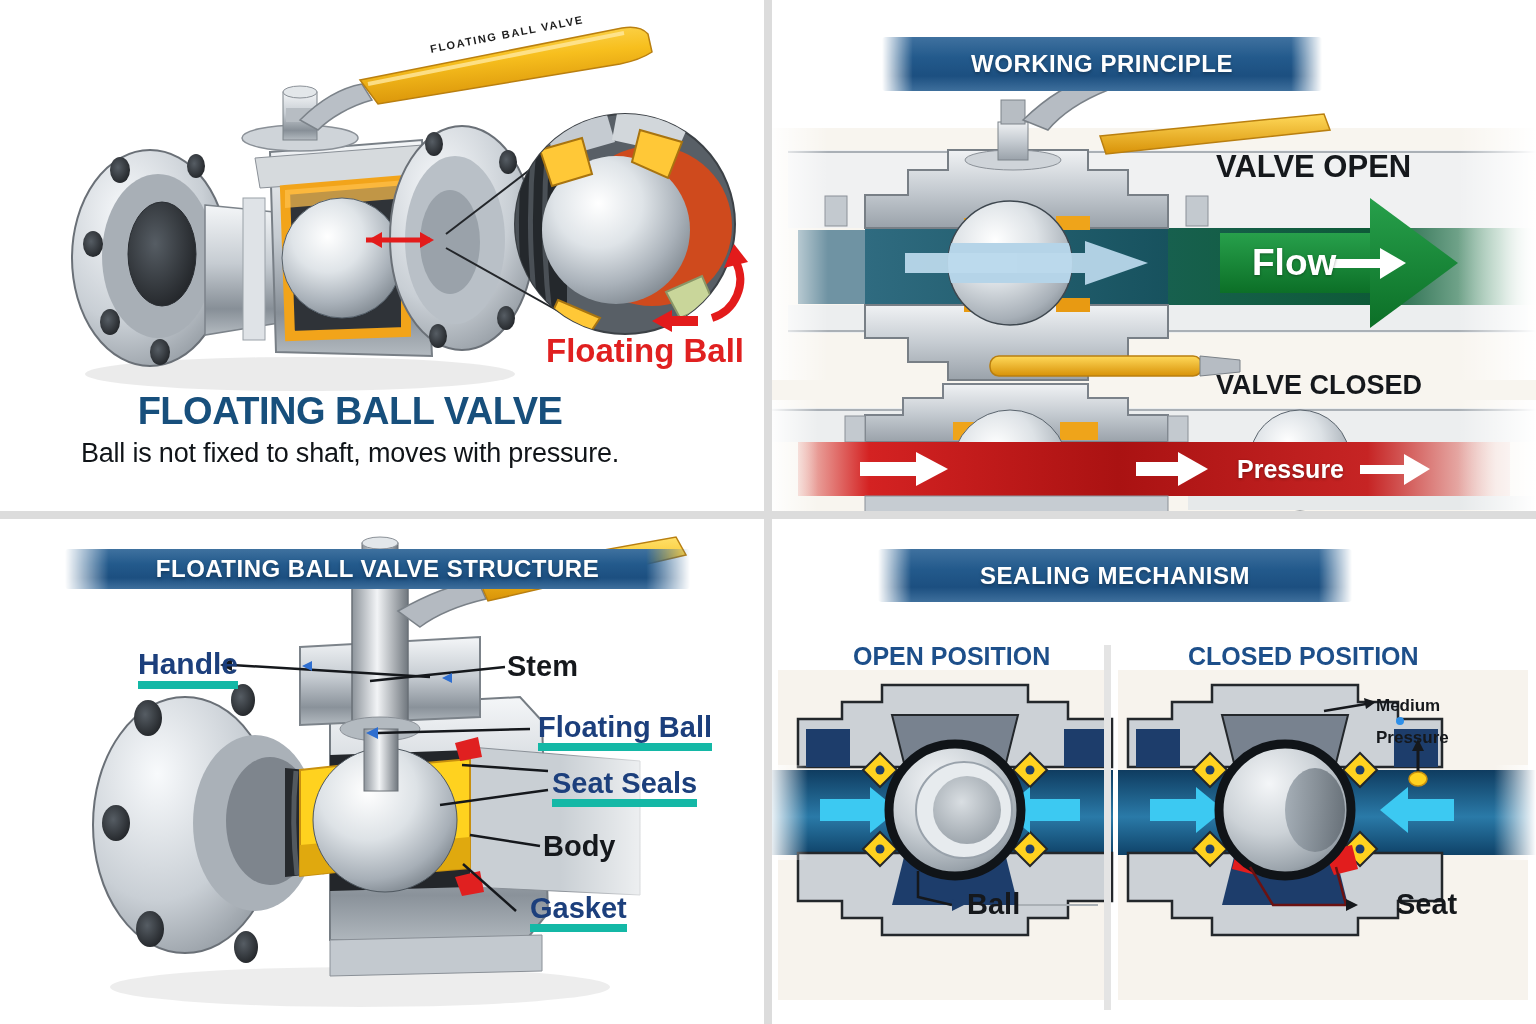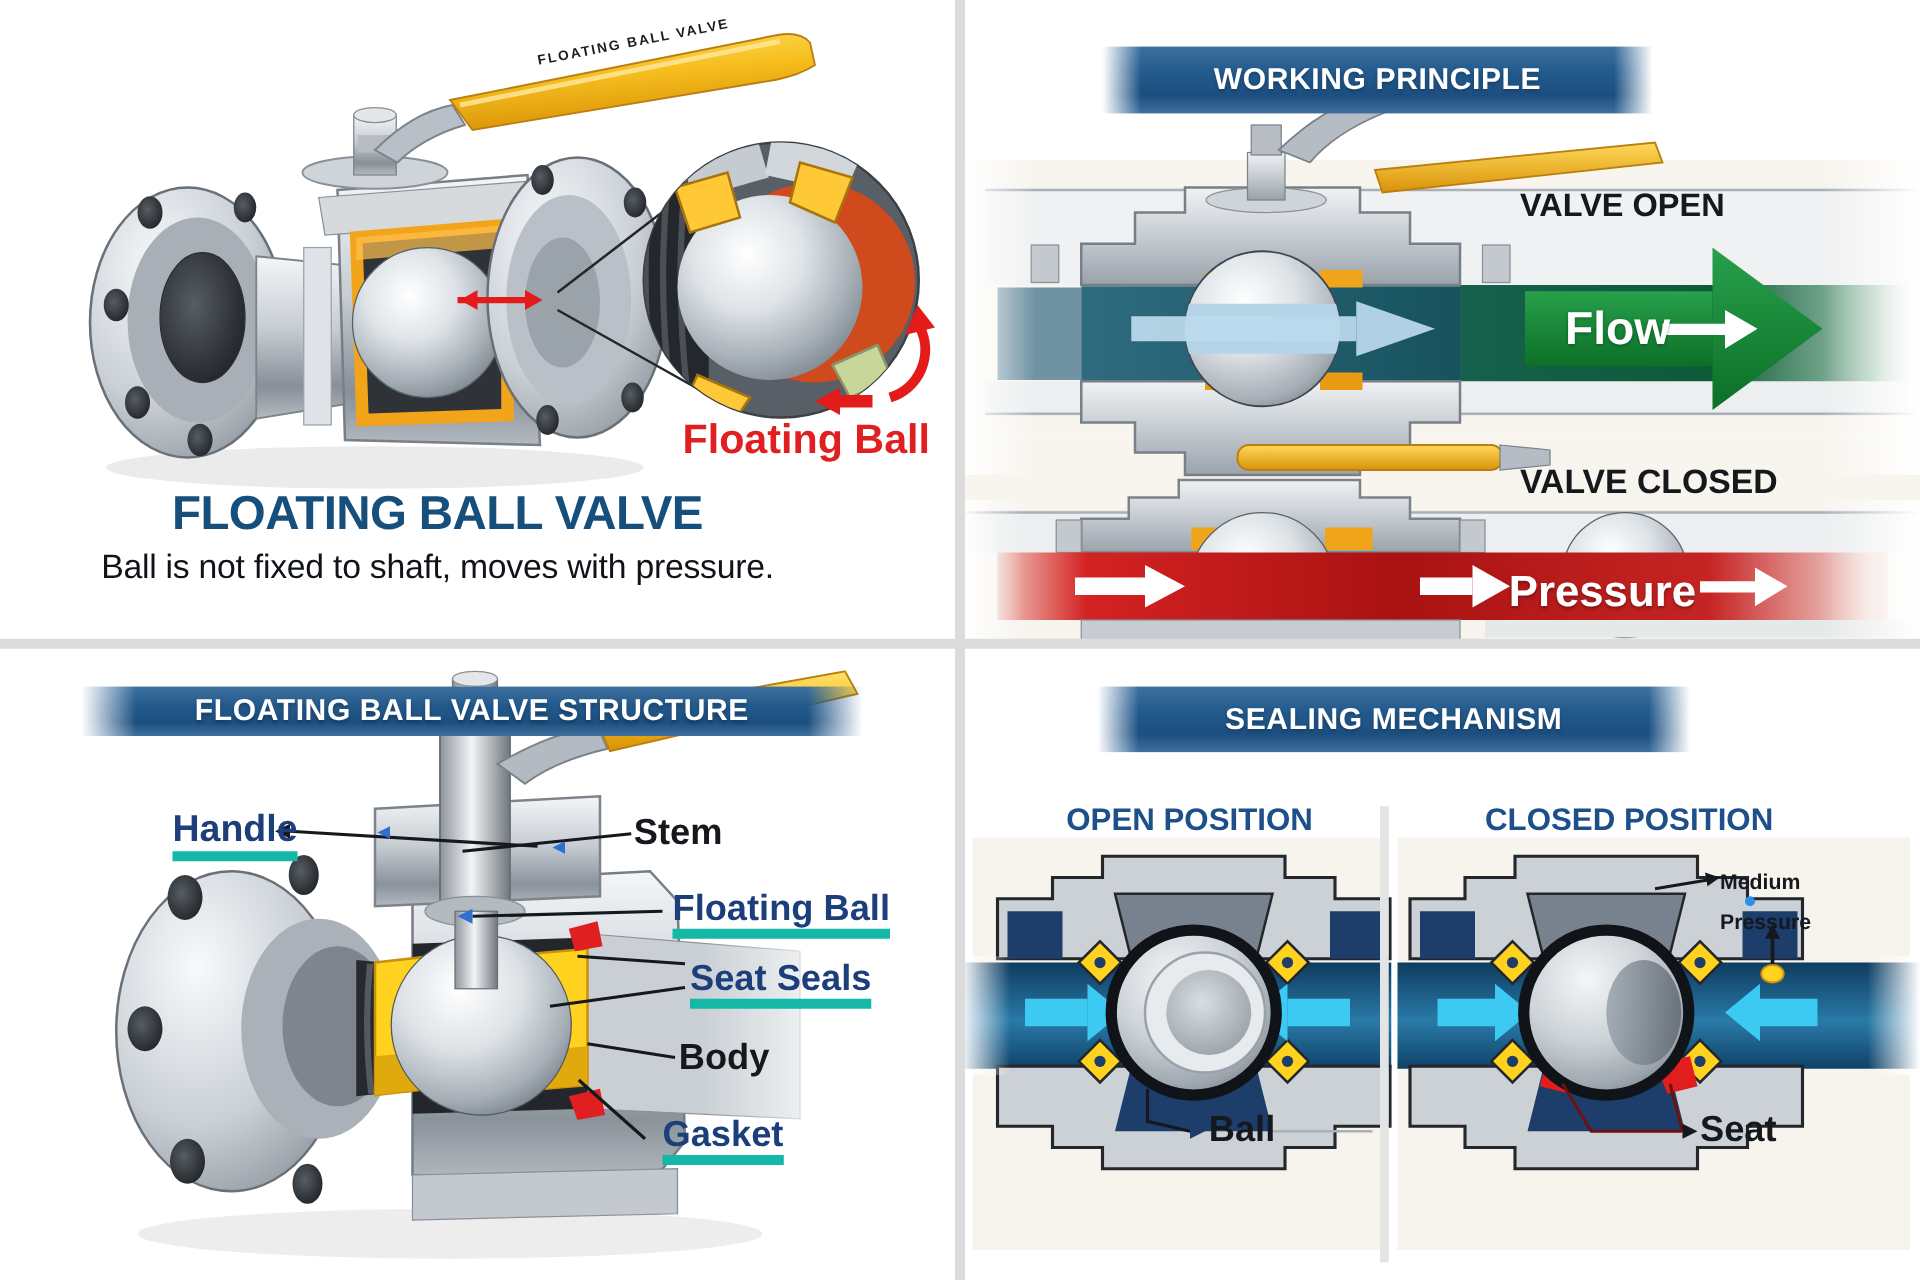--- a/index.html
+++ b/index.html
@@ -541,37 +541,37 @@
 <div class="handle-text">FLOATING BALL VALVE</div>
 <div class="lbl red" style="left:546px;top:334px;font-size:33px">Floating Ball</div>
 <div class="title-blk">
   <div class="t1">FLOATING BALL VALVE</div>
   <div class="t3">Ball is not fixed to shaft, moves with pressure.</div>
 </div>
 
 <div class="banner" style="left:882px;top:37px;width:440px;height:54px">
   <span>WORKING PRINCIPLE</span>
 </div>
-<div class="lbl blk" style="left:1216px;top:151px;font-size:26px">VALVE OPEN</div>
+<div class="lbl blk" style="left:1216px;top:151px;font-size:31px">VALVE OPEN</div>
 <div class="lbl white" style="left:1252px;top:244px;font-size:37px">Flow</div>
 <div class="lbl blk" style="left:1216px;top:371px;font-size:27px">VALVE CLOSED</div>
-<div class="lbl white" style="left:1207px;top:456px;font-size:35px">Pressure</div>
+<div class="lbl white" style="left:1237px;top:456px;font-size:25px">Pressure</div>
 
 <div class="banner" style="left:65px;top:549px;width:625px;height:40px">
   <span>FLOATING BALL VALVE STRUCTURE</span>
 </div>
 <div class="lbl navy" style="left:138px;top:648px;font-size:30px">Handle</div>
 <div class="lbl blk" style="left:507px;top:651px;font-size:29px">Stem</div>
 <div class="lbl navy" style="left:538px;top:712px;font-size:29px">Floating Ball</div>
 <div class="lbl navy" style="left:552px;top:768px;font-size:29px">Seat Seals</div>
 <div class="lbl blk" style="left:543px;top:831px;font-size:29px">Body</div>
 <div class="lbl navy" style="left:530px;top:893px;font-size:29px">Gasket</div>
 
 <div class="banner" style="left:878px;top:549px;width:474px;height:53px">
   <span>SEALING MECHANISM</span>
 </div>
 <div class="lbl poshead" style="left:853px;top:643px;width:185px;text-align:left">OPEN POSITION</div>
 <div class="lbl poshead" style="left:1188px;top:643px;width:210px;text-align:center">CLOSED POSITION</div>
 <div class="lbl blk" style="left:967px;top:889px;font-size:29px">Ball</div>
-<div class="lbl blk" style="left:1360px;top:889px;font-size:29px">Seat</div>
+<div class="lbl blk" style="left:1396px;top:889px;font-size:29px">Seat</div>
 <div class="lbl blk" style="left:1376px;top:690px;font-size:17px;width:112px;white-space:normal;line-height:32px">Medium Pressure</div>
 
 </div>
 
 </body></html>

